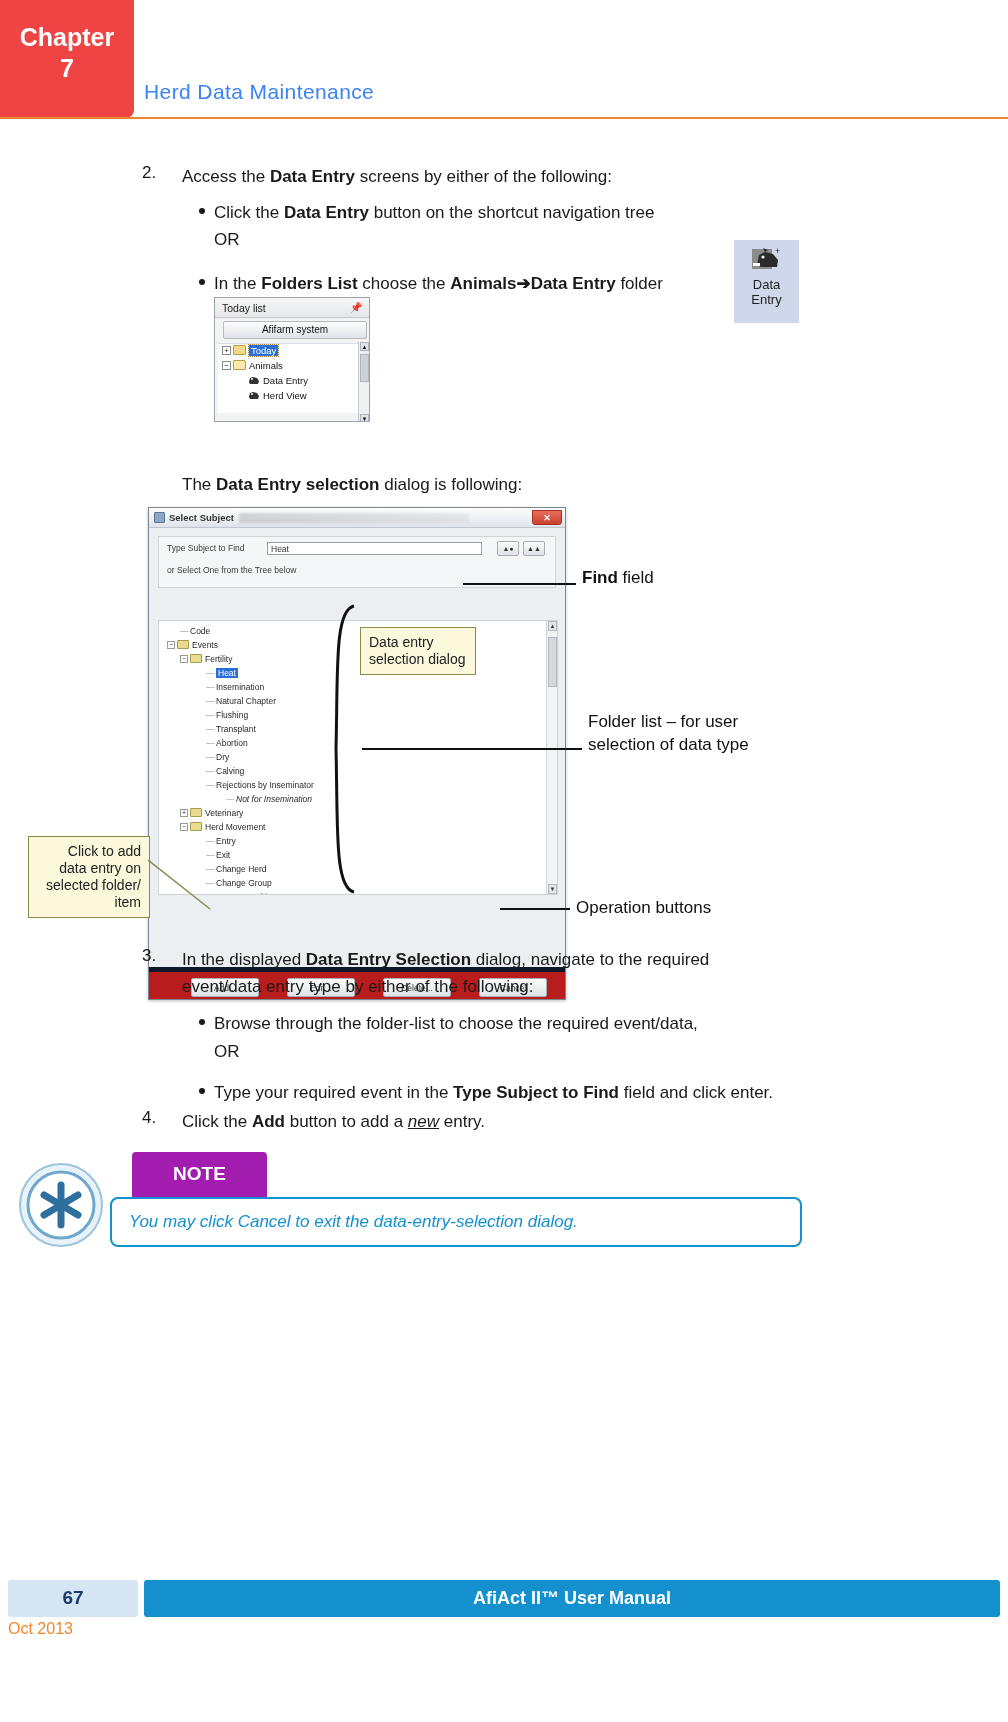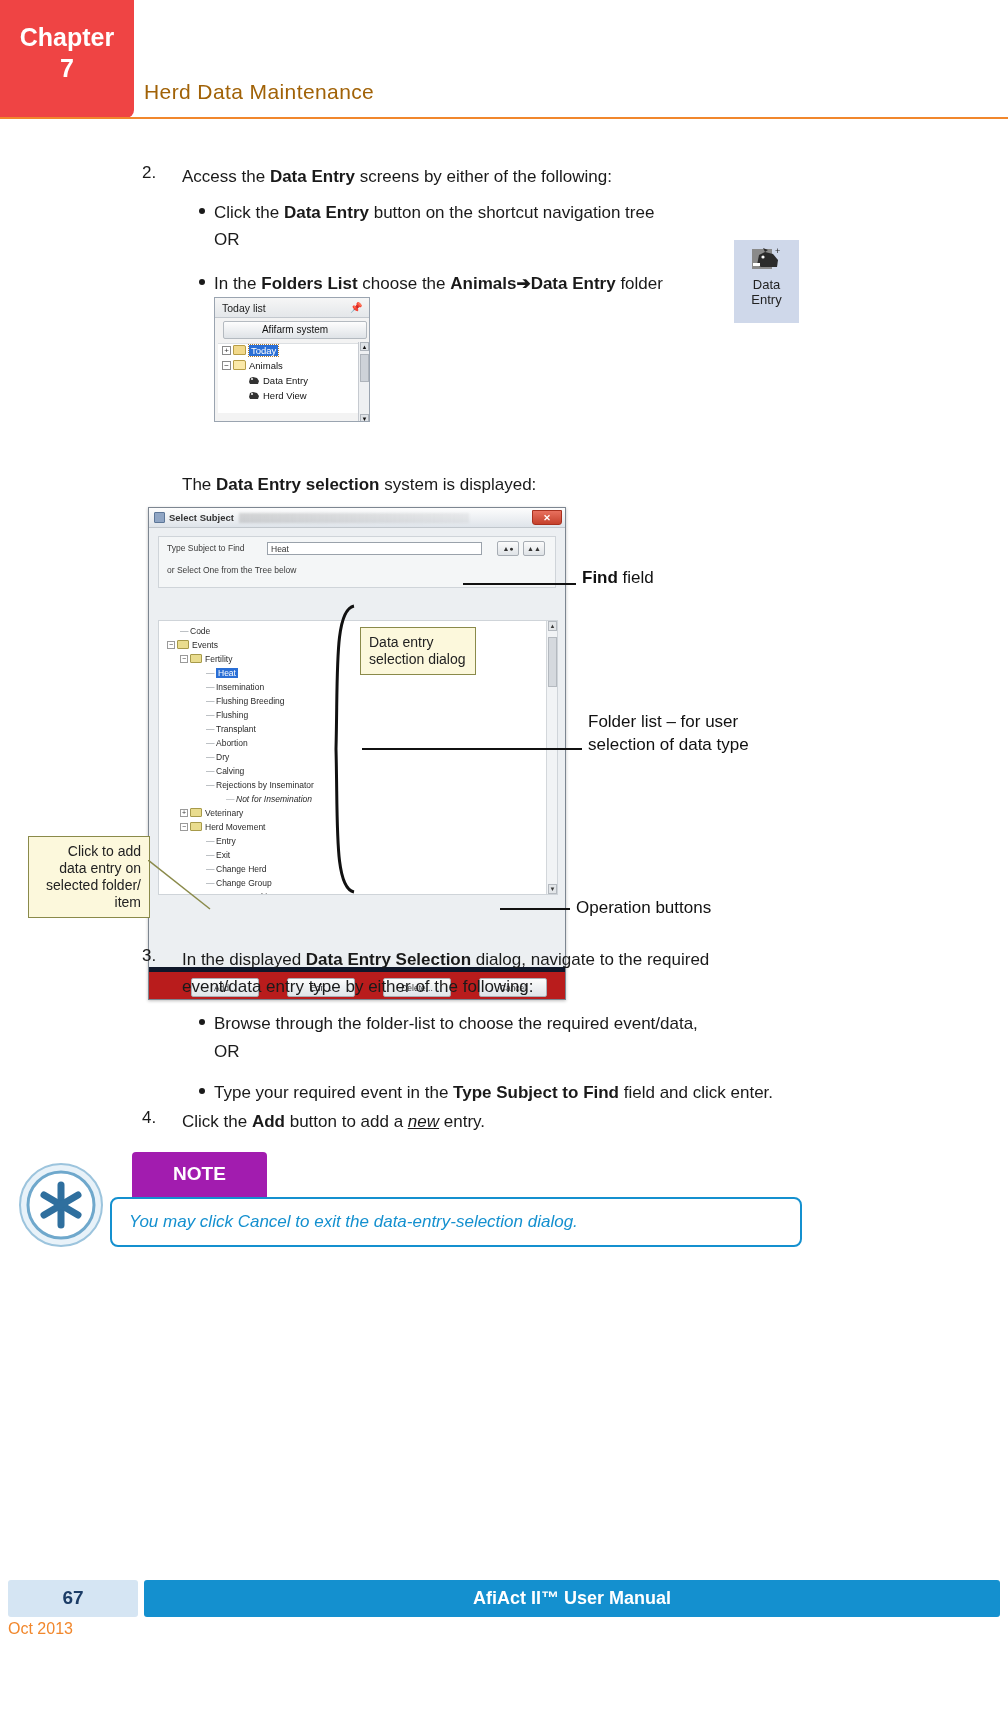--- a/index.html
+++ b/index.html
@@ -16,21 +16,21 @@
   .chapter-band { position:absolute; left:0; top:0; width:1008px; height:118px; }
   .chapter-tab {
     position:absolute; left:0; top:0; width:134px; height:118px;
     background:#ef4444; border-bottom-right-radius:8px; border-top-right-radius:0;
     color:#ffffff; text-align:center;
     font-weight:bold; font-size:25px; line-height:31px; padding-top:22px;
   }
   .chapter-tab .num { display:block; font-size:25px; }
   .chapter-title {
     position:absolute; left:144px; top:80px;
-    color:#a16207; font-size:21px; letter-spacing:0.4px; font-weight:normal;
+    color:#3b82f6; font-size:21px; letter-spacing:0.4px; font-weight:normal;
   }
   .header-rule { position:absolute; left:0; top:117px; width:1008px; height:2px; background:#F1872C; }
 
   
   .num-item { position:absolute; font-size:17px; color:#1a1a1a; line-height:27px; }
   .num-marker { position:absolute; font-size:17px; color:#1a1a1a; }
   .bullet-dot { position:absolute; width:6px; height:6px; border-radius:50%; background:#1a1a1a; }
   b { font-weight:bold; }
   i { font-style:italic;text-decoration:underline; }
   u { text-decoration:underline; }
@@ -202,21 +202,21 @@
       <circle cx="12" cy="12" r="1.6" fill="#fff"></circle>
       <rect x="2" y="18" width="7" height="3" fill="#ffffff"></rect>
       <text x="24" y="9" font-size="9" fill="#2b2b2b">+</text>
     </svg>
   </div>
   <div class="de-text">Data</div>
   <div class="de-text">Entry</div>
 </div>
 
 <div class="num-item" style="left:182px; top:471px; width:640px;">
-  <span>The </span><b>Data Entry selection</b><span> system is displayed:</span>
+  <span>The </span><b>Data Entry selection</b><span> dialog is following:</span>
 </div>
 
 <div class="dlg">
   <div class="dlg-title">
     <span class="dlg-ico"></span>
     <span>Select Subject</span>
     <span class="dlg-titlefade"></span>
     <span class="dlg-close">✕</span>
   </div>
 
@@ -229,21 +229,21 @@
     <span class="find-sub">or Select One from the Tree below</span>
   </div>
 
   <div class="dlg-tree">
     <div id="tree-rows" style="position:absolute;left:0;top:2px;right:12px;">
         <div class="tr-row" style="padding-left: 21px;"><span class="tr-dash">—</span><span class="tr-lbl">Code</span></div>
         <div class="tr-row" style="padding-left: 8px;"><span class="tr-exp">−</span><span class="tr-fold"></span><span class="tr-lbl">Events</span></div>
         <div class="tr-row" style="padding-left: 21px;"><span class="tr-exp">−</span><span class="tr-fold"></span><span class="tr-lbl">Fertility</span></div>
         <div class="tr-row" style="padding-left: 47px;"><span class="tr-dash">—</span><span class="tr-lbl sel">Heat</span></div>
         <div class="tr-row" style="padding-left: 47px;"><span class="tr-dash">—</span><span class="tr-lbl">Insemination</span></div>
-        <div class="tr-row" style="padding-left: 47px;"><span class="tr-dash">—</span><span class="tr-lbl">Flushing Breeding</span></div>
+        <div class="tr-row" style="padding-left: 47px;"><span class="tr-dash">—</span><span class="tr-lbl">Natural Chapter</span></div>
         <div class="tr-row" style="padding-left: 47px;"><span class="tr-dash">—</span><span class="tr-lbl">Flushing</span></div>
         <div class="tr-row" style="padding-left: 47px;"><span class="tr-dash">—</span><span class="tr-lbl">Transplant</span></div>
         <div class="tr-row" style="padding-left: 47px;"><span class="tr-dash">—</span><span class="tr-lbl">Abortion</span></div>
         <div class="tr-row" style="padding-left: 47px;"><span class="tr-dash">—</span><span class="tr-lbl">Dry</span></div>
         <div class="tr-row" style="padding-left: 47px;"><span class="tr-dash">—</span><span class="tr-lbl">Calving</span></div>
         <div class="tr-row" style="padding-left: 47px;"><span class="tr-dash">—</span><span class="tr-lbl">Rejections by Inseminator</span></div>
         <div class="tr-row" style="padding-left: 67px; font-style: italic;"><span class="tr-dash">—</span><span class="tr-lbl">Not for Insemination</span></div>
         <div class="tr-row" style="padding-left: 21px;"><span class="tr-exp">+</span><span class="tr-fold"></span><span class="tr-lbl">Veterinary</span></div>
         <div class="tr-row" style="padding-left: 21px;"><span class="tr-exp">−</span><span class="tr-fold"></span><span class="tr-lbl">Herd Movement</span></div>
         <div class="tr-row" style="padding-left: 47px;"><span class="tr-dash">—</span><span class="tr-lbl">Entry</span></div>

